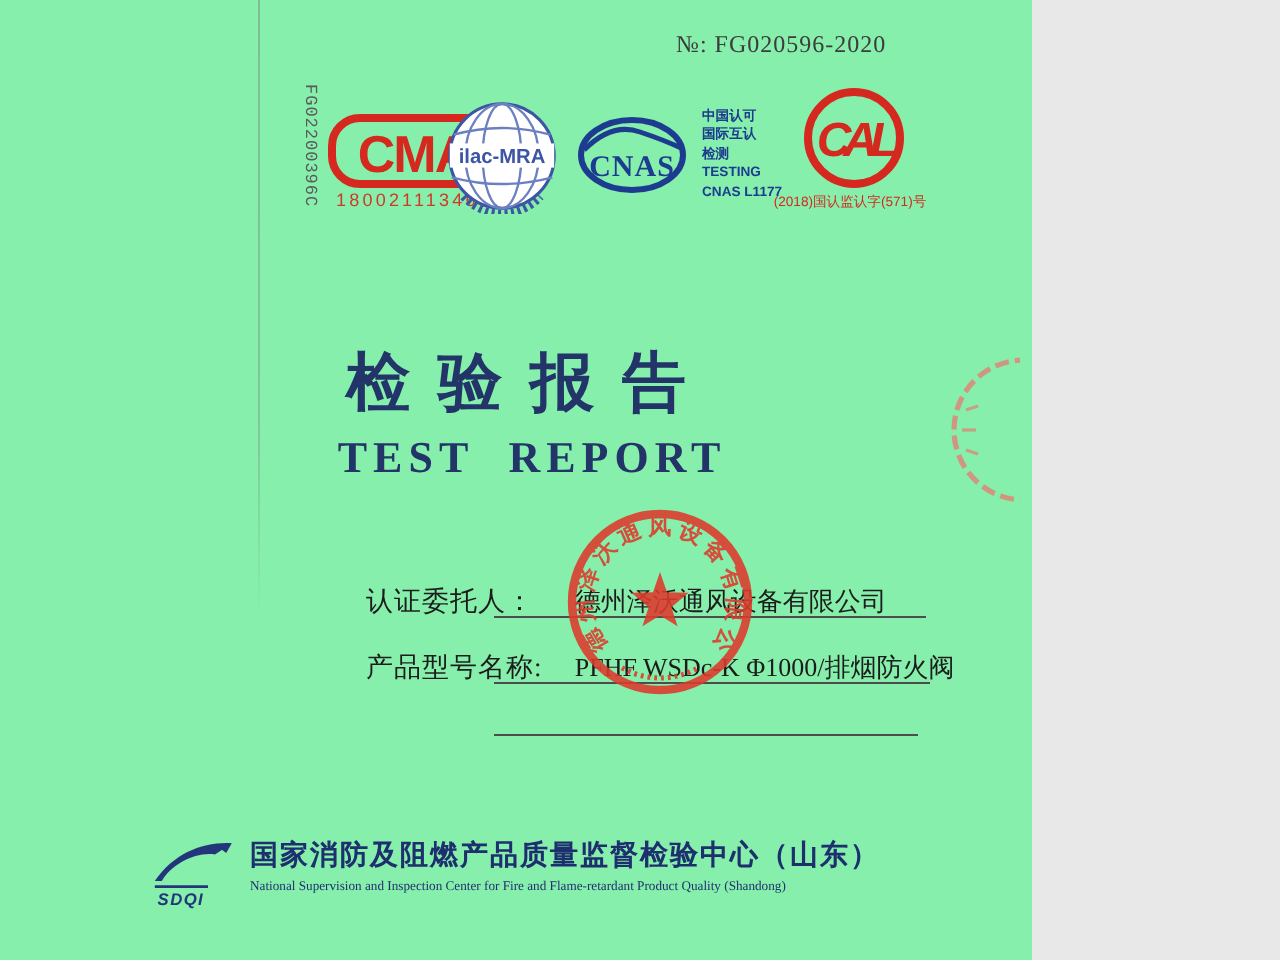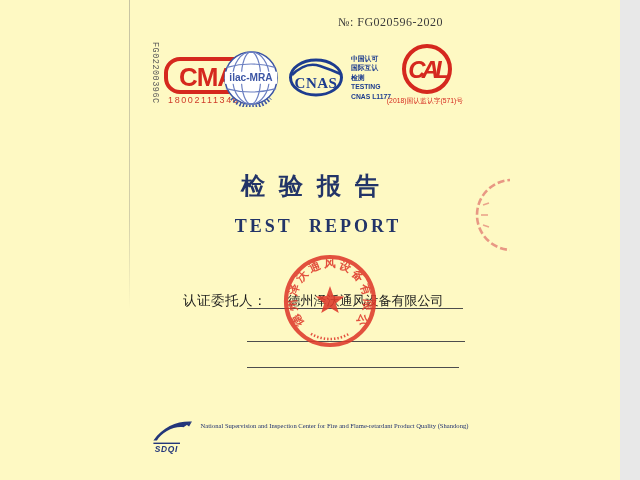--- a/index.html
+++ b/index.html
@@ -1,16 +1,16 @@
 <!DOCTYPE html>
 <html><head>
 <meta charset="utf-8">
 <style>
   html,body{margin:0;padding:0;background:#e8e8e8;}
-  #page{position:relative;width:620px;height:480px;background:#fef9c3;overflow:hidden;
+  #page{position:relative;width:516px;height:480px;background:#86efac;overflow:hidden;
         font-family:"Liberation Serif",serif;color:#333;}
   .abs{position:absolute;}
 
   
   #fold-line{left:129px;top:0;width:1px;height:310px;
     background:linear-gradient(to bottom, rgba(110,110,110,.38) 0%, rgba(110,110,110,.30) 70%, rgba(110,110,110,0) 100%);}
   #side-code{left:108px;top:82px;width:92px;height:12px;transform:rotate(90deg);
     font-family:"Liberation Mono",monospace;font-size:8.5px;color:#5a5a5a;letter-spacing:.5px;text-align:left;}
 
   
@@ -19,23 +19,23 @@
   
   #cma-number{left:161px;top:95px;width:92px;font-family:"Liberation Sans",sans-serif;
     font-size:9px;color:#cf3a28;letter-spacing:1.6px;text-align:center;}
   #cnas-textblock{left:351px;top:54px;width:46px;color:#1d3c8f;
     font-family:"Liberation Sans",sans-serif;font-size:6.8px;font-weight:bold;line-height:9.4px;}
   #cal-caption{left:385px;top:96px;width:80px;font-size:6.8px;color:#d5281e;
     font-family:"Liberation Sans",sans-serif;text-align:center;white-space:nowrap;}
 
   
   #title-zh{left:0;right:0;top:170px;text-align:center;font-family:"Liberation Sans",sans-serif;
-    font-weight:bold;font-size:24px;color:#223468;letter-spacing:14px;text-indent:14px;}
+    font-weight:bold;font-size:32px;color:#223468;letter-spacing:14px;text-indent:14px;}
   #title-en{left:16px;right:0;top:216px;text-align:center;font-family:"Liberation Serif",serif;
-    font-weight:bold;font-size:18px;color:#223468;letter-spacing:3px;word-spacing:9px;}
+    font-weight:bold;font-size:22px;color:#223468;letter-spacing:3px;word-spacing:9px;}
 
   
   .form-row{left:147px;height:18px;font-size:13.5px;color:#1c1c1c;white-space:nowrap;margin-left:36px;}
   .form-label{display:inline-block;width:101px;letter-spacing:.5px;}
   .form-value{display:inline-block;font-size:13px;}
   .underline{height:1px;background:#4d4d4d;}
 
   
   #footer{left:0;right:0;top:419px;display:flex;justify-content:center;align-items:flex-start;}
   #footer-text{margin-left:7px;text-align:left;}
@@ -94,20 +94,24 @@
 
   <div id="title-zh" class="abs">检验报告</div>
   <div id="title-en" class="abs">TEST REPORT</div>
 
   <div class="abs form-row" style="top:292px;">
     <span class="form-label">认证委托人：</span>
     <span class="form-value">德州泽沃通风设备有限公司</span>
   </div>
   <div class="abs underline" style="left:247px;top:308px;width:216px;"></div>
 
+  <div class="abs form-row" style="top:325px;">
+    <span class="form-label">产品型号名称:</span>
+    <span class="form-value">PFHF WSDc-K Φ1000/排烟防火阀</span>
+  </div>
   <div class="abs underline" style="left:247px;top:341px;width:218px;"></div>
 
   <div class="abs underline" style="left:247px;top:367px;width:212px;"></div>
 
   <svg class="abs" style="left:270px;top:241px;opacity:.88;" width="120" height="120" viewBox="0 0 120 120">
     <defs>
       <path id="sealArc" d="M 34 82 A 34 34 0 1 1 86 82" fill="none"></path>
     </defs>
     <circle cx="60" cy="60" r="44" fill="none" stroke="#df3a2c" stroke-width="4.2"></circle>
     <polygon points="60,45 63.5,55.1 74.3,55.4 65.7,62.6 68.8,72.1 60,66.8 51.2,72.1 54.3,62.6 45.7,55.4 56.5,55.1" fill="#df3a2c"></polygon>
@@ -127,17 +131,18 @@
   </svg>
 
   <div id="footer" class="abs">
     <svg width="42" height="36" viewBox="0 0 60 50">
       <path d="M2 30 C16 10 36 2 57 3 L45 11 C31 9 14 18 7 30 Z" fill="#23367a"></path>
       <path d="M49 7 L57 3 L53 10 Z" fill="#23367a"></path>
       <line x1="2" y1="34" x2="40" y2="34" stroke="#23367a" stroke-width="2"></line>
       <text x="4" y="47" font-family="Liberation Sans,sans-serif" font-size="12" font-weight="bold" font-style="italic" fill="#23367a" letter-spacing="1">SDQI</text>
     </svg>
     <div id="footer-text">
+      <div id="footer-zh">国家消防及阻燃产品质量监督检验中心（山东）</div>
       <div id="footer-en">National Supervision and Inspection Center for Fire and Flame-retardant Product Quality (Shandong)</div>
     </div>
   </div>
 
 </div>
 
 </body></html>

